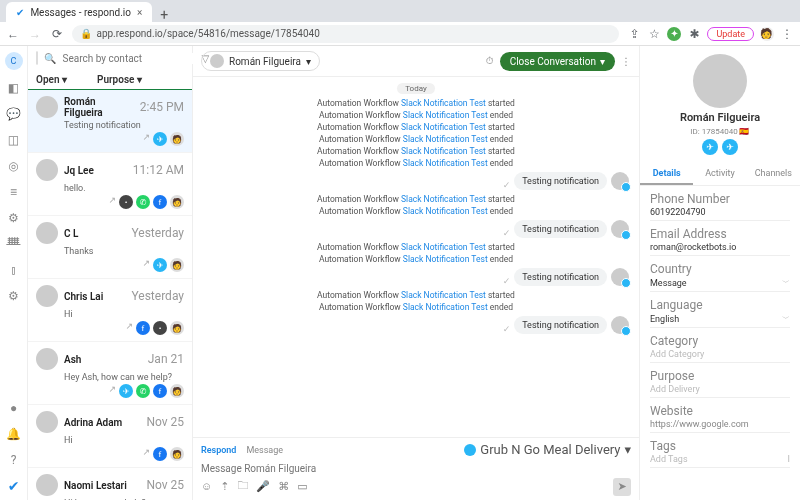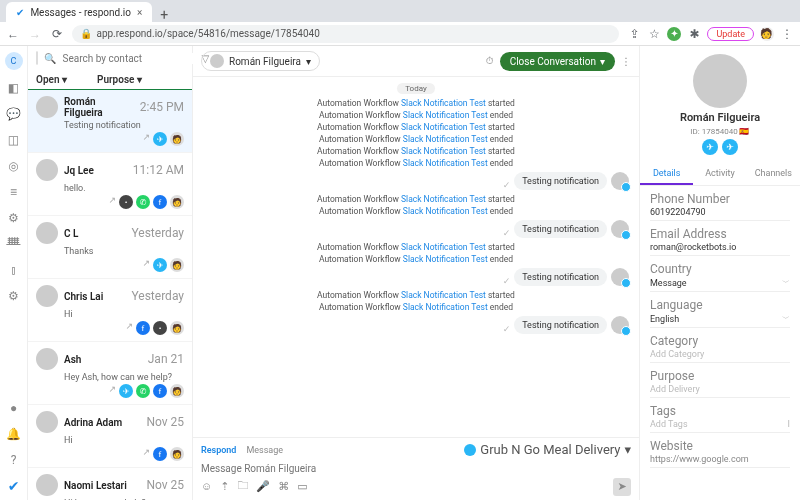--- a/index.html
+++ b/index.html
@@ -70,21 +70,21 @@
 .sendbtn{width:18px;height:18px;background:#ddd;border-radius:3px;display:flex;align-items:center;justify-content:center;color:#888}
 .details{width:160px;display:flex;flex-direction:column;overflow-y:auto}
 .profhead{display:flex;flex-direction:column;align-items:center;padding:8px;gap:3px}
 .profhead .big{width:54px;height:54px;border-radius:50%;background:#ccc;background-size:cover}
 .profhead .pname{font-size:11px;font-weight:600}
 .profhead .pid{font-size:8px;color:#888}
 .profhead .socials{display:flex;gap:4px}
 .profhead .socials .s{width:16px;height:16px;border-radius:50%;background:#29b6f6;color:#fff;font-size:9px;display:flex;align-items:center;justify-content:center}
 .dtabs{display:flex;border-bottom:1px solid #eee}
 .dtabs .dt{flex:1;text-align:center;font-size:9px;padding:5px 0;color:#888}
-.dtabs .dt.active{color:#1e88e5;border-bottom:2px solid #6d28d9;font-weight:400}
+.dtabs .dt.active{color:#1e88e5;border-bottom:2px solid #a3a3a3;font-weight:700}
 .fields{padding:6px 10px;display:flex;flex-direction:column;gap:6px}
 .field .lbl{font-size:12px;color:#888;margin-bottom:1px}
 .field .val{font-size:9px;color:#333;border-bottom:1px solid #eee;padding-bottom:3px;display:flex;justify-content:space-between;align-items:center}
 .field .val.ph{color:#bbb}
 .field .caret{color:#bbb;font-size:8px}
 </style>
 </head>
 <body>
 
 <div class="chrome">
@@ -373,28 +373,28 @@
               <span>Add Category</span>
             </div>
           </div>
         <div class="field">
             <div class="lbl">Purpose</div>
             <div class="val ph">
               <span>Add Delivery</span>
             </div>
           </div>
         <div class="field">
+            <div class="lbl">Website</div>
+            <div class="val" style="color:#888">
+              <span>https://www.google.com</span>
+            </div>
+          </div>
+        <div class="field">
             <div class="lbl">Tags</div>
             <div class="val ph">
               <span>Add Tags</span>
               <span>I</span>
             </div>
           </div>
-        <div class="field">
-            <div class="lbl">Website</div>
-            <div class="val" style="color:#888">
-              <span>https://www.google.com</span>
-            </div>
-          </div>
       </div>
     </div>
   </div>
 </div>
 
 </body></html>

